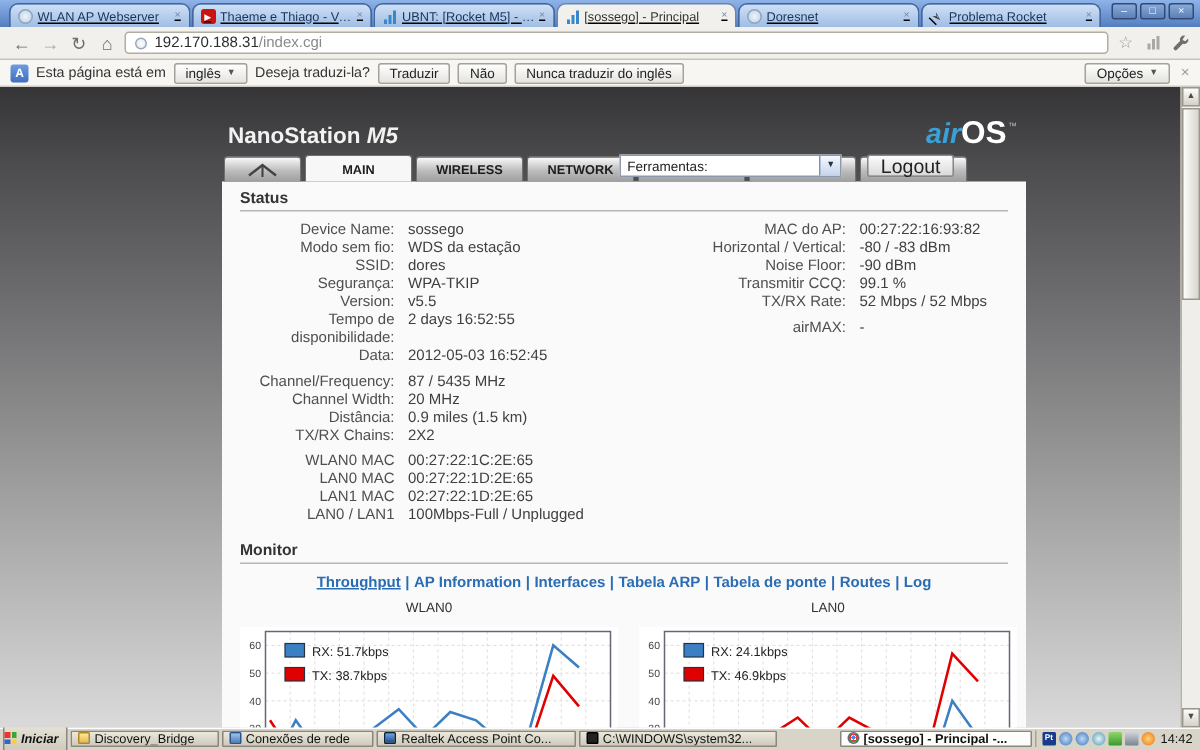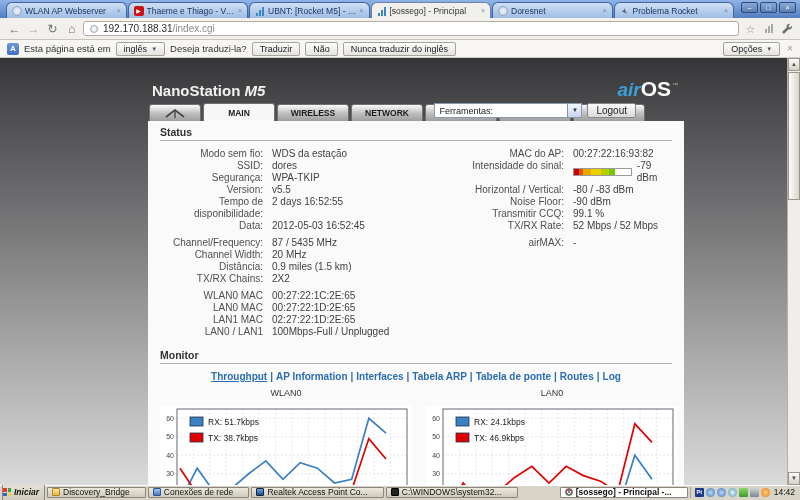--- a/index.html
+++ b/index.html
@@ -60,21 +60,21 @@
   .os-word { color: #fff; font-size: 21px; font-weight: bold; }
   .tm { color: #bbb; font-size: 6px; margin: 0 0 11px 1px; }
 
   .navrow { display: flex; align-items: flex-end; height: 19px; position: relative; padding-left: 1px; }
   .ntab { height: 17px; line-height: 17px; width: 72px; text-align: center; font-size: 8.5px; font-weight: bold; color: #1c1c1c; background: linear-gradient(#fafafa, #bcbcbc 55%, #9f9f9f); border: 1px solid #6f6f6f; border-bottom: none; border-radius: 3px 3px 0 0; margin-right: 2px; overflow: hidden; }
   .ntab.icontab { width: 52px; display: flex; align-items: center; justify-content: center; }
   .ntab.active { background: #f7f7f7; height: 18px; line-height: 18px; }
   .navright { position: absolute; right: 48px; top: 1px; display: flex; gap: 5px; align-items: center; padding-left: 10px; }
   .fsel { width: 148px; height: 15px; background: #fff; border: 1px solid #8a9aac; font-size: 9px; display: flex; align-items: center; padding-left: 4px; color: #222; position: relative; }
   .fsel .da { position: absolute; right: 0; top: 0; bottom: 0; width: 14px; background: linear-gradient(#f5f9ff, #c6d4ea); border-left: 1px solid #7a92b8; font-size: 6px; text-align: center; line-height: 13px; color: #234; }
-  .lgout { height: 15px; line-height: 13px; padding: 0 8px; font-size: 10px; background: linear-gradient(#fcfcfc, #d9d9d9); border: 1px solid #888; border-radius: 2px; color: #222; }
+  .lgout { height: 15px; line-height: 13px; padding: 0 8px; font-size: 13px; background: linear-gradient(#fcfcfc, #d9d9d9); border: 1px solid #888; border-radius: 2px; color: #222; margin-left: 12px; }
 
   .card { background: #fafafa; padding: 5px 12px 0 12px; min-height: 370px; }
   .sechead { font-size: 10.5px; font-weight: bold; color: #333; }
   .sechr { border: 0; border-top: 1px solid #b5b5b5; margin: 2px 0 7px 0; }
   .cols { display: flex; }
   .colL { width: 300px; flex: none; }
   .colR { flex: 1; margin-left: 10px; }
   .fgroup { margin-bottom: 5px; }
   .frow { display: flex; font-size: 10px; line-height: 12px; }
   .flabel { width: 112px; min-width: 112px; text-align: right; color: #4f4f4f; padding-right: 9px; }
@@ -115,21 +115,21 @@
   .tp-clock { background: radial-gradient(#e8f4f8, #4898b0); border-radius: 50%; }
   .tp-shield { background: linear-gradient(#8cd86a, #3a9a2a); }
   .tp-net { background: linear-gradient(#cfd4da, #7a8490); }
   .tp-update { background: radial-gradient(#ffd27a, #e87410); border-radius: 50%; }
   .time { margin-left: 2px; }
 </style>
 </head>
 <body>
 
 <div class="titlebar">
-  <div style="display:flex;flex:1;align-items:flex-start;overflow:hidden;" id="tabstrip">
+  <div style="display:flex;flex:1;align-items:flex-start;overflow:hidden;text-decoration:underline;" id="tabstrip">
       <div class="btab">
         <span class="fav fav-globe"></span>
         <span class="btitle">WLAN AP Webserver</span>
         <span class="tabx">×</span>
       </div>
       <div class="btab">
         <span class="fav fav-youtube">▶</span>
         <span class="btitle">Thaeme e Thiago - Vou dar c</span>
         <span class="tabx">×</span>
       </div>
@@ -252,20 +252,24 @@
       </div>
     </div>
 
     <div class="card">
       <div class="sechead">Status</div>
       <hr class="sechr">
       <div class="cols">
         <div class="colL" id="colL">
             <div class="fgroup">
               <div class="frow">
+                <span class="flabel">Device Name:</span>
+                <span class="fvalue">sossego</span>
+              </div>
+              <div class="frow">
                 <span class="flabel">Modo sem fio:</span>
                 <span class="fvalue">WDS da estação</span>
               </div>
               <div class="frow">
                 <span class="flabel">SSID:</span>
                 <span class="fvalue">dores</span>
               </div>
               <div class="frow">
                 <span class="flabel">Segurança:</span>
                 <span class="fvalue">WPA-TKIP</span>
@@ -318,27 +322,20 @@
                 <span class="flabel">LAN0 / LAN1</span>
                 <span class="fvalue">100Mbps-Full / Unplugged</span>
               </div>
             </div>
           </div>
         <div class="colR" id="colR">
             <div class="fgroup">
               <div class="frow">
                 <span class="flabel">MAC do AP:</span>
                 <span class="fvalue">00:27:22:16:93:82</span>
-              </div>
-              <div class="frow">
-                <span class="flabel">Intensidade do sinal:</span>
-                <span class="fvalue sigrow">
-                  <span class="sigbar"></span>
-                  <span>-79 dBm</span>
-                </span>
               </div>
               <div class="frow">
                 <span class="flabel">Horizontal / Vertical:</span>
                 <span class="fvalue">-80 / -83 dBm</span>
               </div>
               <div class="frow">
                 <span class="flabel">Noise Floor:</span>
                 <span class="fvalue">-90 dBm</span>
               </div>
               <div class="frow">

